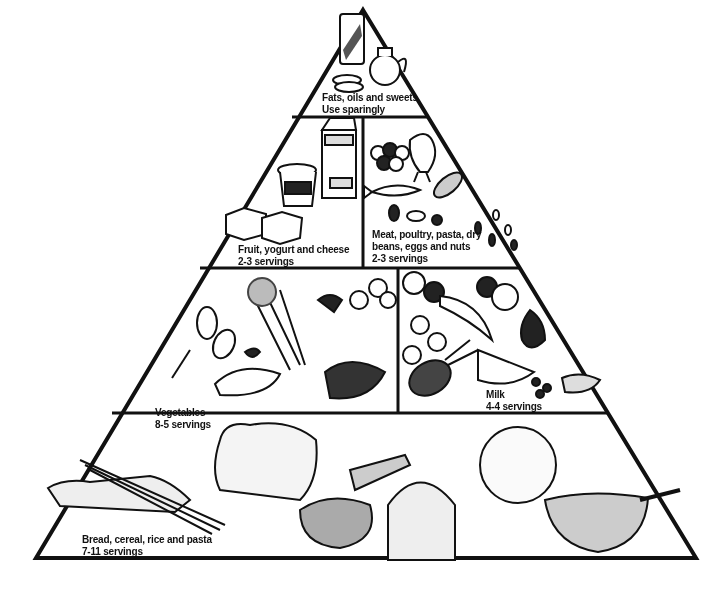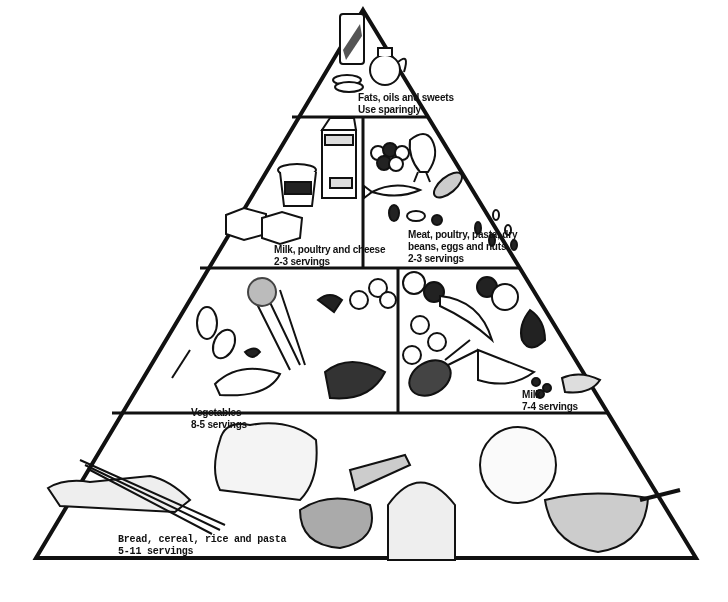--- a/index.html
+++ b/index.html
@@ -1,19 +1,19 @@
 <!DOCTYPE html>
 <html><head>
 <meta charset="utf-8">
 <style>
   html, body { margin:0; padding:0; background:#ffffff; }
   body { width:728px; height:602px; position:relative; overflow:hidden; font-family:"Liberation Sans", sans-serif; }
   #pyramid { position:absolute; left:0; top:0; }
   .label { position:absolute; font-family:"Liberation Sans", sans-serif; font-weight:bold; font-size:10px; line-height:12px; color:#111; white-space:nowrap; letter-spacing:-0.2px; }
-  .label span { display:block;margin-left:36px; }
+  .label span { display:block; }
 </style>
 </head>
 <body>
 
 <svg id="pyramid" width="728" height="602" viewBox="0 0 728 602" xmlns="http://www.w3.org/2000/svg">
 
   <g stroke="#111" stroke-width="4" fill="none" stroke-linejoin="miter">
     <polygon points="363,10 696,558 36,558"></polygon>
   </g>
 
@@ -143,36 +143,36 @@
     </g>
   </g>
 </svg>
 
 <div class="label" style="left:322px; top:92px;">
   <span>Fats, oils and sweets</span>
   <span>Use sparingly</span>
 </div>
 
 <div class="label" style="left:238px; top:244px;">
-  <span>Milk, poultry and cheese</span>
+  <span>Fruit, yogurt and cheese</span>
   <span>2-3 servings</span>
 </div>
 
 <div class="label" style="left:372px; top:229px;">
   <span>Meat, poultry, pasta, dry</span>
   <span>beans, eggs and nuts</span>
   <span>2-3 servings</span>
 </div>
 
 <div class="label" style="left:155px; top:407px;">
   <span>Vegetables</span>
   <span>8-5 servings</span>
 </div>
 
 <div class="label" style="left:486px; top:389px;">
   <span>Milk</span>
-  <span>7-4 servings</span>
+  <span>4-4 servings</span>
 </div>
 
-<div class="label" style="left:82px; top:534px;font-family:Liberation Mono, monospace;">
+<div class="label" style="left:82px; top:534px;">
   <span>Bread, cereal, rice and pasta</span>
-  <span>5-11 servings</span>
+  <span>7-11 servings</span>
 </div>
 
 </body></html>

